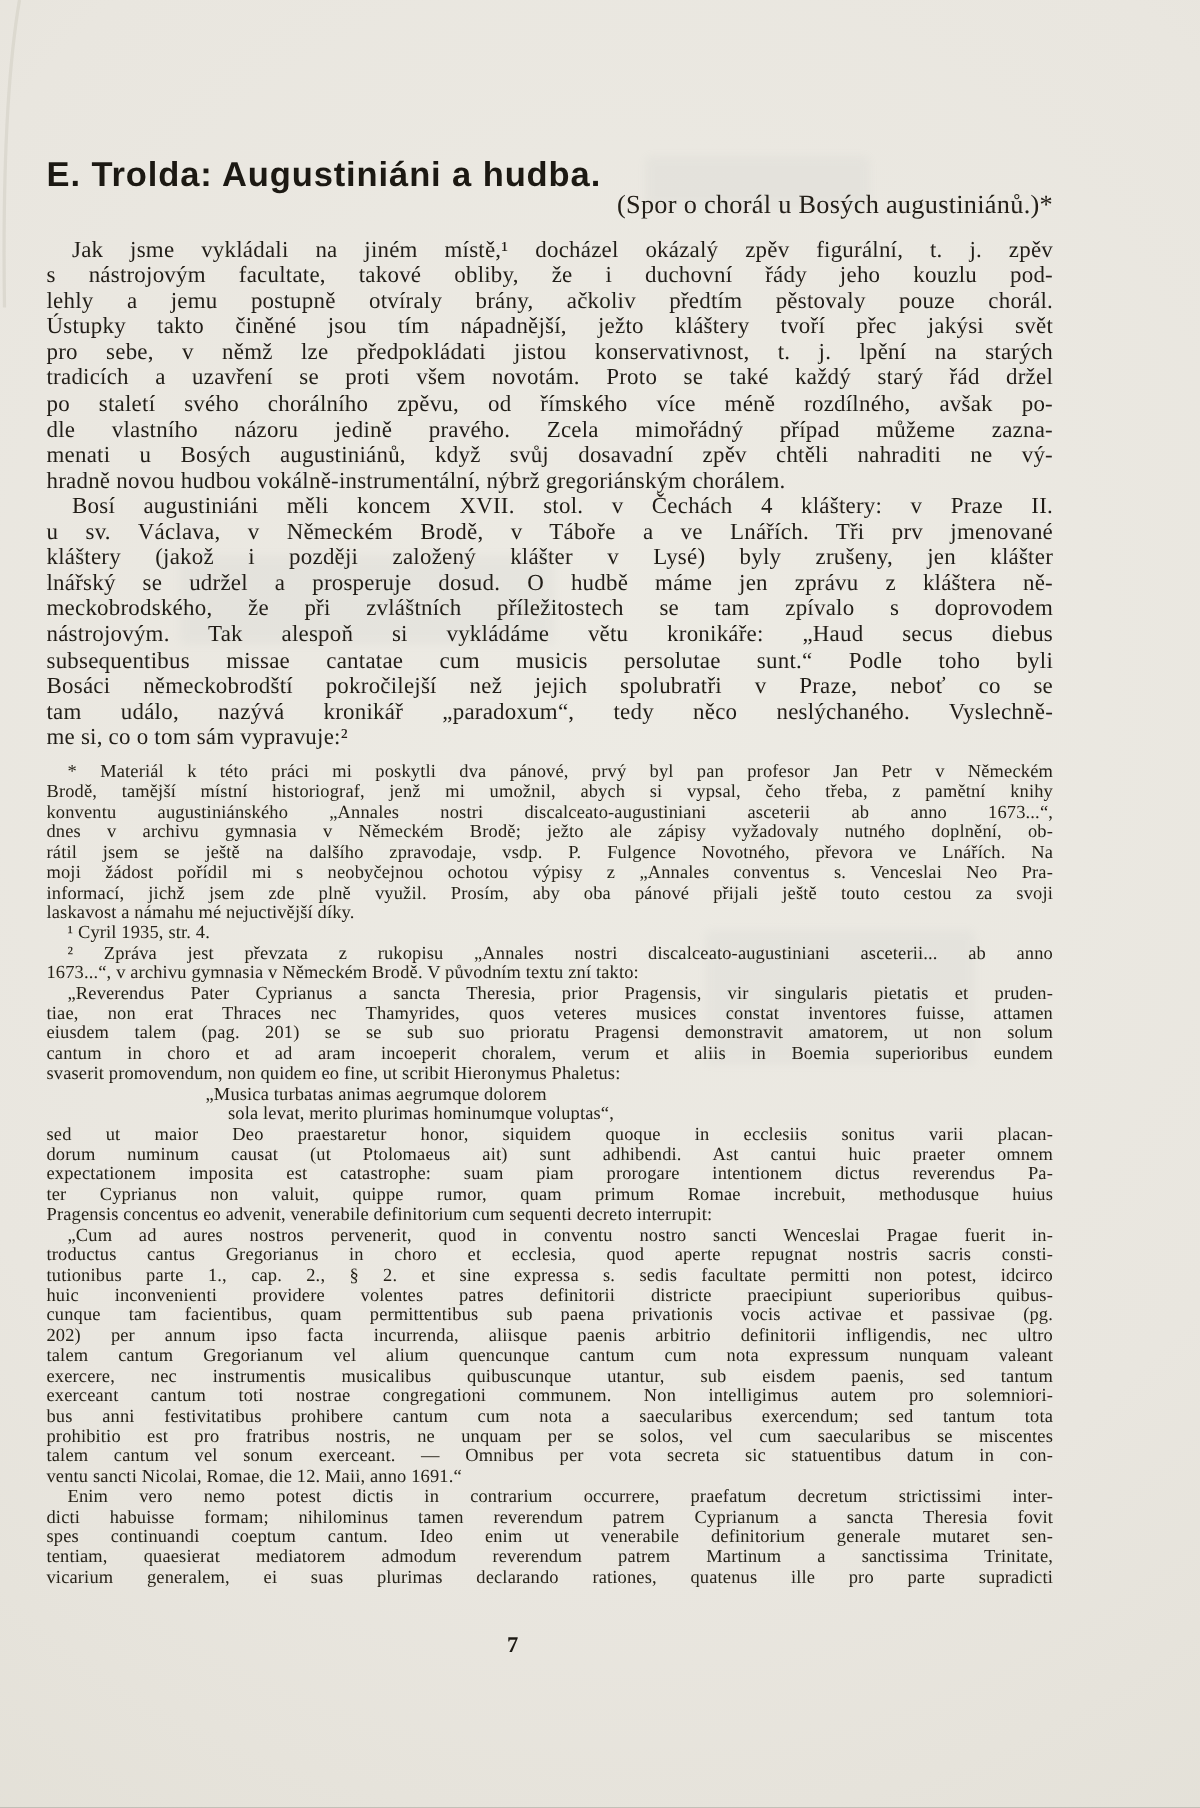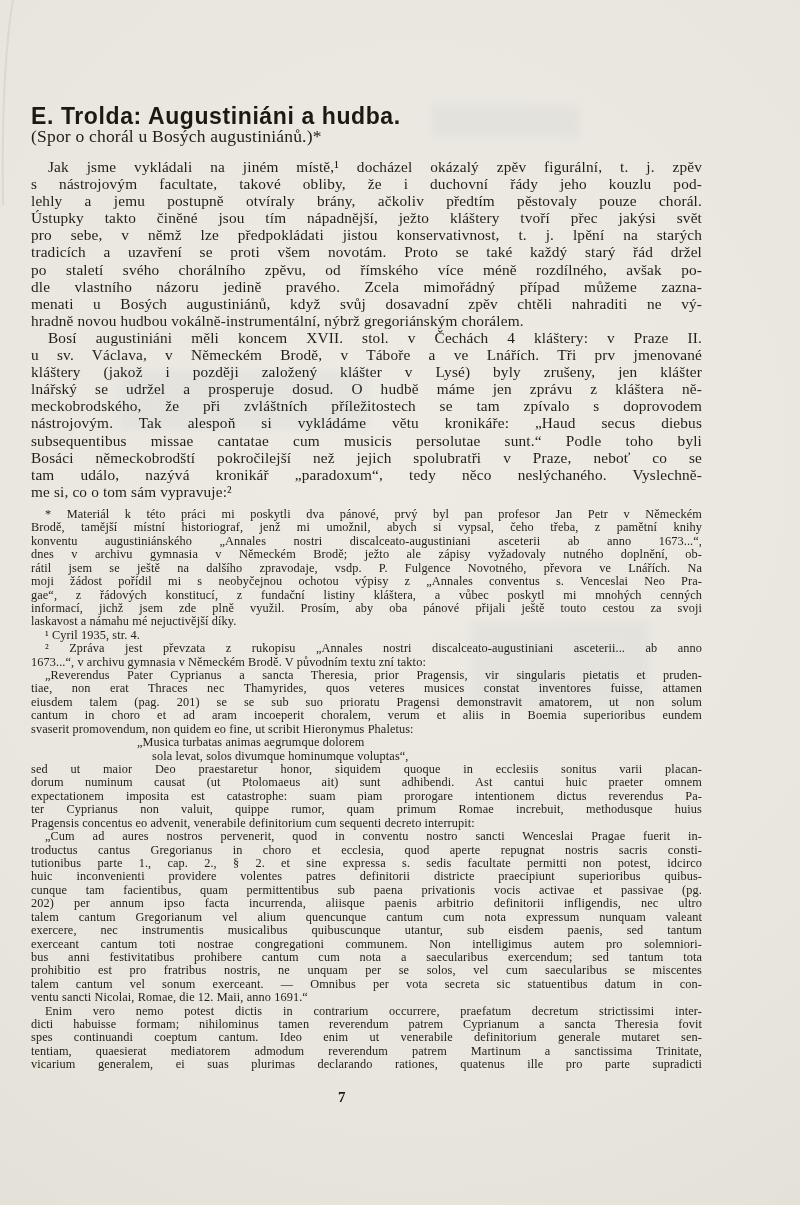--- a/index.html
+++ b/index.html
@@ -27,21 +27,21 @@
     position:absolute;left:31px;top:0;width:671px;
   }
   #title{
     position:absolute;top:88px;left:0;
     font-family:"Liberation Sans", sans-serif;
     font-weight:bold;font-size:23px;letter-spacing:.6px;
     color:#1c1913;white-space:nowrap;
   }
   #subtitle{
     position:absolute;top:126px;left:0;width:671px;
-    text-align:left;font-size:17.5px;letter-spacing:.2px;
+    text-align:right;font-size:17.5px;letter-spacing:.2px;
     color:#242019;
   }
   #body-block{
     position:absolute;top:158px;left:0;width:671px;
     font-size:15.3px;line-height:17.1px;letter-spacing:.15px;
     color:#211d17;
   }
   #footnote-block{
     position:absolute;top:508px;left:0;width:671px;
     font-size:12.3px;line-height:13.42px;letter-spacing:.1px;
@@ -103,41 +103,40 @@
         </div>
       </div>
     <div id="footnote-block">
         <div class="para note">
           <div class="line ind jl">* Materiál k této práci mi poskytli dva pánové, prvý byl pan profesor Jan Petr v Německém</div>
           <div class="line jl">Brodě, tamější místní historiograf, jenž mi umožnil, abych si vypsal, čeho třeba, z pamětní knihy</div>
           <div class="line jl">konventu augustiniánského „Annales nostri discalceato-augustiniani asceterii ab anno 1673...“,</div>
           <div class="line jl">dnes v archivu gymnasia v Německém Brodě; ježto ale zápisy vyžadovaly nutného doplnění, ob-</div>
           <div class="line jl">rátil jsem se ještě na dalšího zpravodaje, vsdp. P. Fulgence Novotného, převora ve Lnářích. Na</div>
           <div class="line jl">moji žádost pořídil mi s neobyčejnou ochotou výpisy z „Annales conventus s. Venceslai Neo Pra-</div>
-          <div class="line jl">gae“, z řádových konstitucí, z fundační listiny kláštera, a vůbec poskytl mi mnohých cenných</div>
           <div class="line jl">informací, jichž jsem zde plně využil. Prosím, aby oba pánové přijali ještě touto cestou za svoji</div>
           <div class="line">laskavost a námahu mé nejuctivější díky.</div>
         </div>
         <div class="para note">
           <div class="line ind">¹ Cyril 1935, str. 4.</div>
         </div>
         <div class="para note">
           <div class="line ind jl">² Zpráva jest převzata z rukopisu „Annales nostri discalceato-augustiniani asceterii... ab anno</div>
           <div class="line">1673...“, v archivu gymnasia v Německém Brodě. V původním textu zní takto:</div>
         </div>
         <div class="para note">
           <div class="line ind jl">„Reverendus Pater Cyprianus a sancta Theresia, prior Pragensis, vir singularis pietatis et pruden-</div>
           <div class="line jl">tiae, non erat Thraces nec Thamyrides, quos veteres musices constat inventores fuisse, attamen</div>
           <div class="line jl">eiusdem talem (pag. 201) se se sub suo prioratu Pragensi demonstravit amatorem, ut non solum</div>
           <div class="line jl">cantum in choro et ad aram incoeperit choralem, verum et aliis in Boemia superioribus eundem</div>
           <div class="line">svaserit promovendum, non quidem eo fine, ut scribit Hieronymus Phaletus:</div>
         </div>
         <div class="para verse">
           <div class="line">„Musica turbatas animas aegrumque dolorem</div>
-          <div class="line">sola levat, solos divumque hominumque voluptas“,</div>
+          <div class="line">sola levat, merito plurimas hominumque voluptas“,</div>
         </div>
         <div class="para note">
           <div class="line jl">sed ut maior Deo praestaretur honor, siquidem quoque in ecclesiis sonitus varii placan-</div>
           <div class="line jl">dorum numinum causat (ut Ptolomaeus ait) sunt adhibendi. Ast cantui huic praeter omnem</div>
           <div class="line jl">expectationem imposita est catastrophe: suam piam prorogare intentionem dictus reverendus Pa-</div>
           <div class="line jl">ter Cyprianus non valuit, quippe rumor, quam primum Romae increbuit, methodusque huius</div>
           <div class="line">Pragensis concentus eo advenit, venerabile definitorium cum sequenti decreto interrupit:</div>
         </div>
         <div class="para note">
           <div class="line ind jl">„Cum ad aures nostros pervenerit, quod in conventu nostro sancti Wenceslai Pragae fuerit in-</div>

